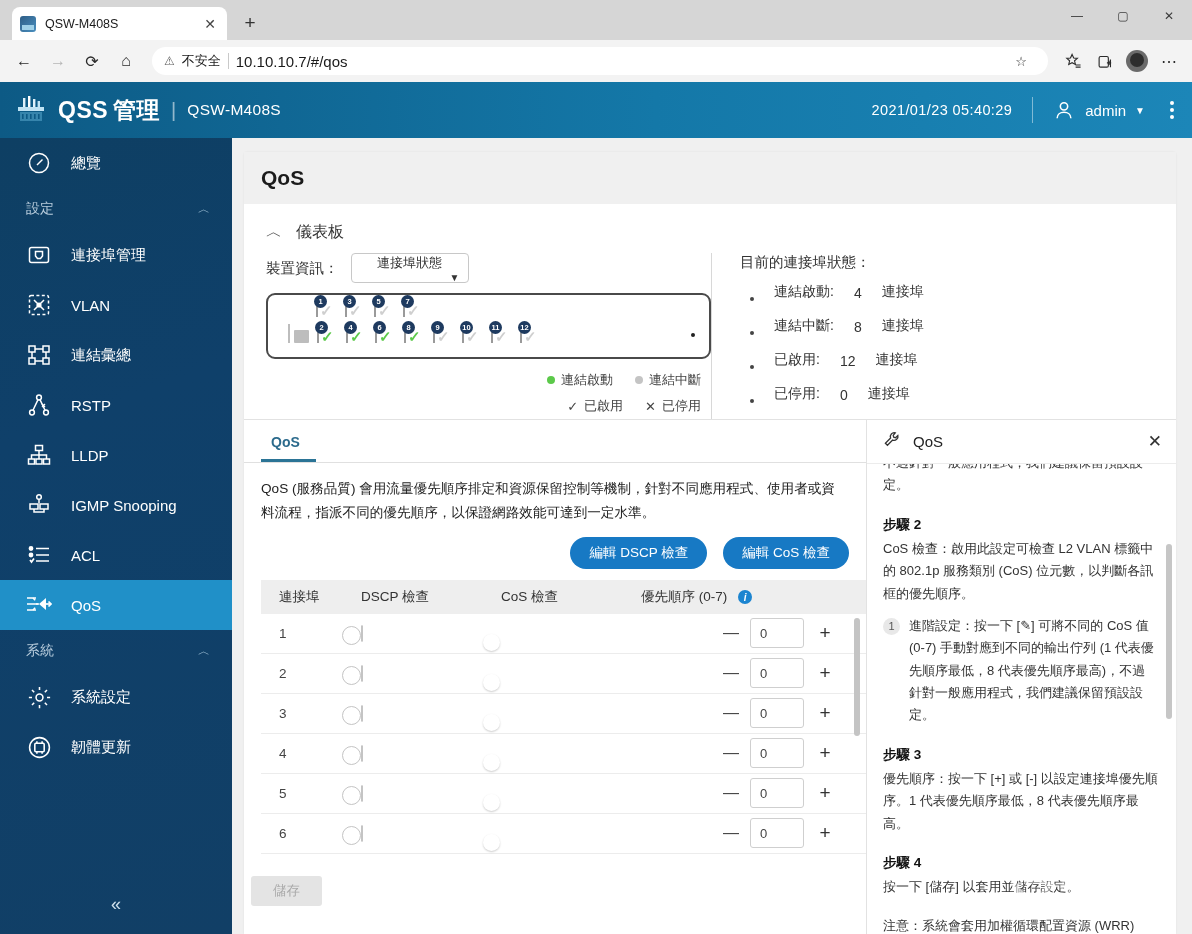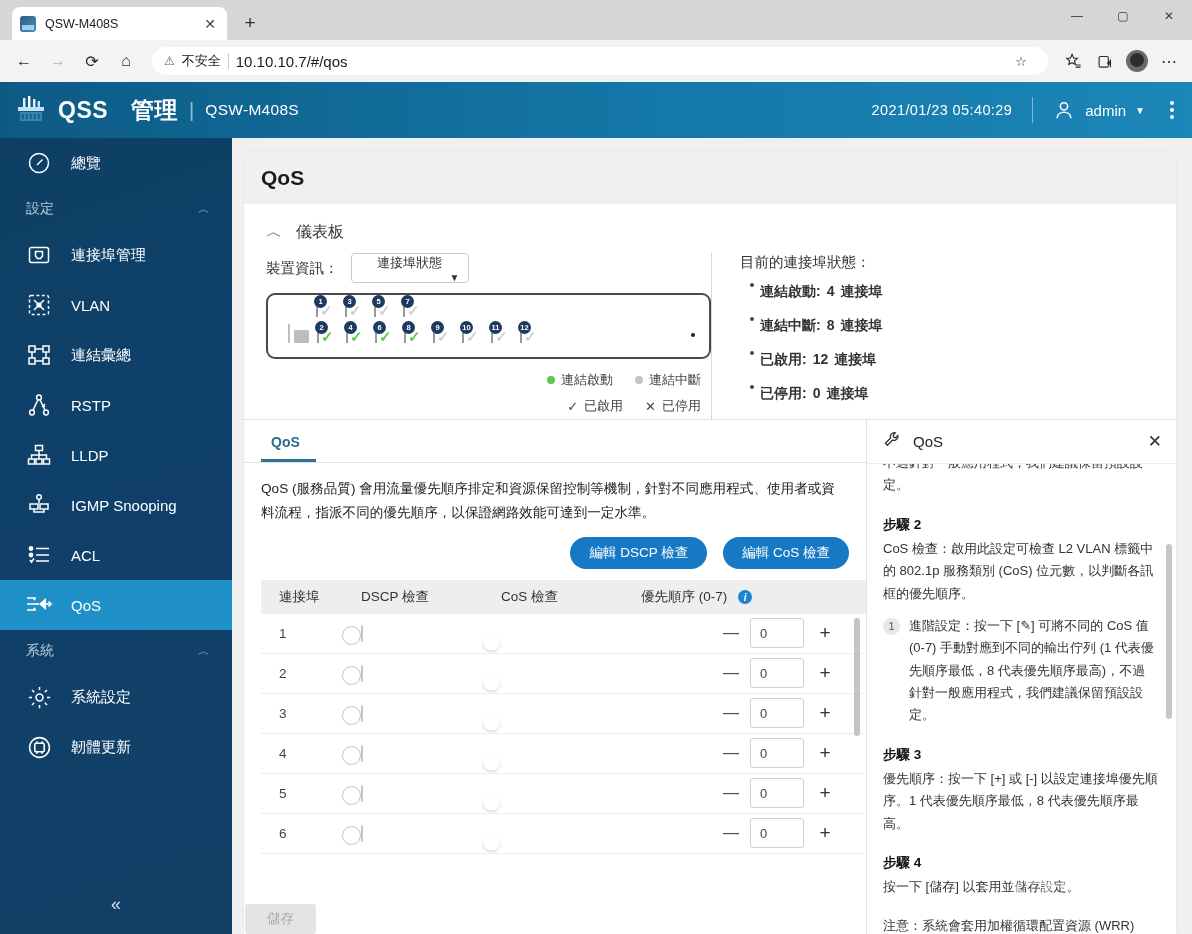--- a/index.html
+++ b/index.html
@@ -117,21 +117,21 @@
 
   .legend { display:flex; justify-content:flex-end; gap:22px; font-size:13px; color:#444; margin-top:12px; padding-right:10px;}
   .legend2 { display:flex; justify-content:flex-end; gap:22px; font-size:13px; color:#444; margin-top:8px; padding-right:10px;}
   .lg { display:flex; align-items:center; gap:6px; }
   .lg .d { width:8px;height:8px;border-radius:50%; }
   .lg .d.up { background:#5cc94a;}
   .lg .d.down { background:#c4c4c4;}
 
   .dash-right { flex:1; border-left:1px solid #d8d8d8; padding-left:28px; }
   .pstat-title { font-size:14.5px; color:#333; margin-bottom:11px; }
-  .pstat-li { display:flex; align-items:flex-start; gap:6px; font-size:14px; color:#333; margin:0 0 16px 10px;font-weight:bold;}
+  .pstat-li { display:flex; align-items:flex-end; gap:20px; font-size:14px; color:#333; margin:0 0 16px 10px;}
   .pstat-li .bullet { width:4px;height:4px;border-radius:50%;background:#444; flex:0 0 4px;}
 
   .lower { display:flex; flex:1; min-height:0; border-top:1px solid #e2e2e2; }
   .lower-left { flex:1; display:flex; flex-direction:column; min-width:0; padding:0 0 0 0;}
   .tabs { display:flex; border-bottom:1px solid #e0e0e0; padding-left:17px; height:43px; align-items:flex-end;}
   .tab-item { font-size:14px; color:#2b6a8c; font-weight:bold; padding:0 16px 9px 10px; border-bottom:3px solid #2b7496;
      cursor:pointer; }
   .desc { font-size:13.6px; color:#222; line-height:1.75; padding:14px 22px 0 17px; }
   .btnrow { display:flex; justify-content:flex-end; gap:16px; padding:12px 17px 11px 0; }
   .btn { background:#1779c4; color:#fff; border:none; border-radius:17px; height:32px; padding:0 19px;
@@ -150,21 +150,21 @@
   .toggle.off:after { content:""; position:absolute; right:1px; top:0px; width:17px;height:17px;border-radius:50%;
      background:#fff; border:1px solid #c4c4c4;}
   .toggle.on { background:#4ccc5e; }
   .toggle.on:after { content:""; position:absolute; right:1px; top:1px; width:17px;height:17px;border-radius:50%;
      background:#fff; box-shadow:0 1px 2px rgba(0,0,0,.2);}
   .minus{font-size:16px;color:#444;cursor:pointer;width:18px;text-align:center;margin-left:auto;}
   .numin{width:54px;height:30px;border:1px solid #cfcfcf;border-radius:3px;font-size:13px;color:#444;
      padding-left:9px;font-family:inherit;background:#fff;}
   .plus{font-size:19px;color:#333;cursor:pointer;width:22px;text-align:center;margin-right:30px;}
   .tbl-scroll{position:absolute;right:6px;top:38px;width:6px;height:118px;background:#c4c4c4;border-radius:3px;}
-  .savebar{height:58px;display:flex;align-items:flex-end;padding-left:1px;}
+  .savebar{height:58px;display:flex;align-items:flex-start;padding-left:7px;}
   .btn-save{background:#e4e4e4;color:#a9a9a9;border:none;border-radius:3px;height:30px;padding:0 22px;
      font-size:13.5px;font-family:inherit;cursor:default;}
 
   
   .help { width:310px; flex:0 0 310px; border-left:1px solid #e2e2e2; display:flex; flex-direction:column; position:relative;}
   .help-head { height:44px; display:flex; align-items:center; padding:0 14px 0 16px; gap:11px; border-bottom:1px solid #ececec;}
   .help-title { font-size:15px; color:#222; }
   .help-x { margin-left:auto; font-size:17px; color:#333; cursor:pointer; }
   .help-body { flex:1; overflow:hidden; padding:0 18px 0 16px; position:relative; font-size:13px; color:#333; line-height:1.72;}
   .h-clip { margin-top:-12px; }
@@ -247,21 +247,21 @@
           <rect x="19" y="4" width="2.4" height="8" fill="#dff1fa"></rect>
           <rect x="23.6" y="6" width="2.4" height="6" fill="#bfe3f4"></rect>
           <rect x="8" y="19" width="1.6" height="5" fill="#0d5a85"></rect>
           <rect x="12" y="19" width="1.6" height="5" fill="#0d5a85"></rect>
           <rect x="16" y="19" width="1.6" height="5" fill="#0d5a85"></rect>
           <rect x="20" y="19" width="1.6" height="5" fill="#0d5a85"></rect>
           <rect x="24" y="19" width="1.6" height="5" fill="#0d5a85"></rect>
         </svg>
       </span>
       <span class="brand">QSS</span>
-      <span class="brand" style="margin-left:23px;">管理</span>
+      <span class="brand" style="margin-left:5px;">管理</span>
       <span class="brand-sep">|</span>
       <span class="model">QSW-M408S</span>
 
       <span class="hdr-right">
         <span class="clock">2021/01/23 05:40:29</span>
         <span class="hdr-div"></span>
         <span class="user-icon">
           <svg width="22" height="22" viewBox="0 0 24 24" fill="none" stroke="#fff" stroke-width="1.7">
             <circle cx="12" cy="8" r="4"></circle>
               <path d="M4.5 21c0-4.2 3.4-6.5 7.5-6.5s7.5 2.3 7.5 6.5"></path>

